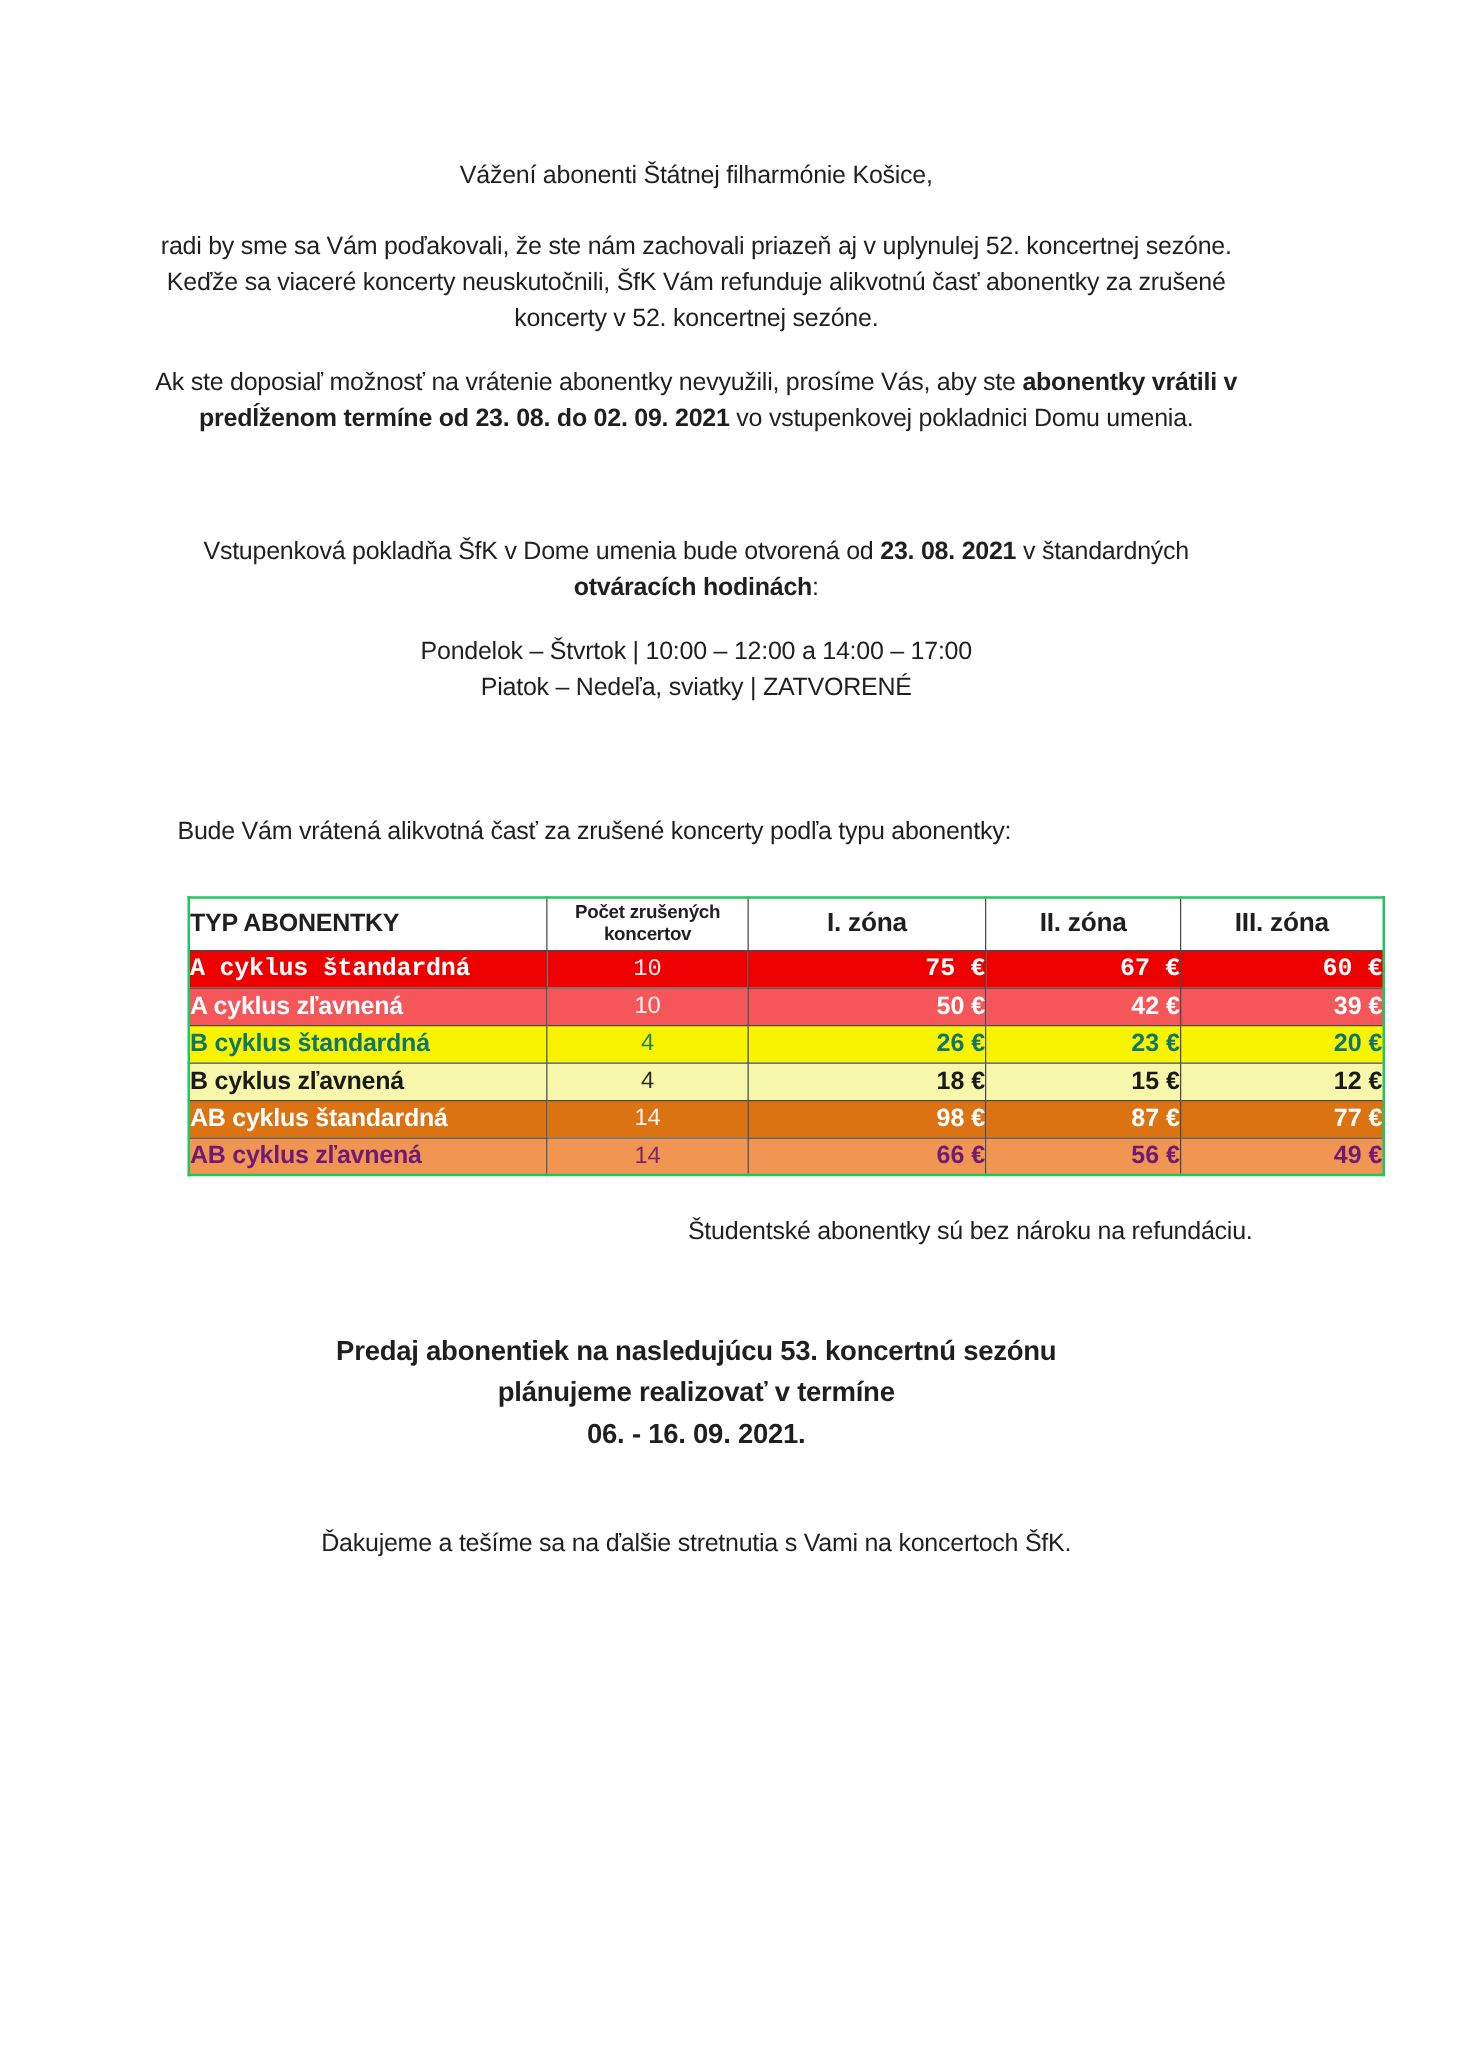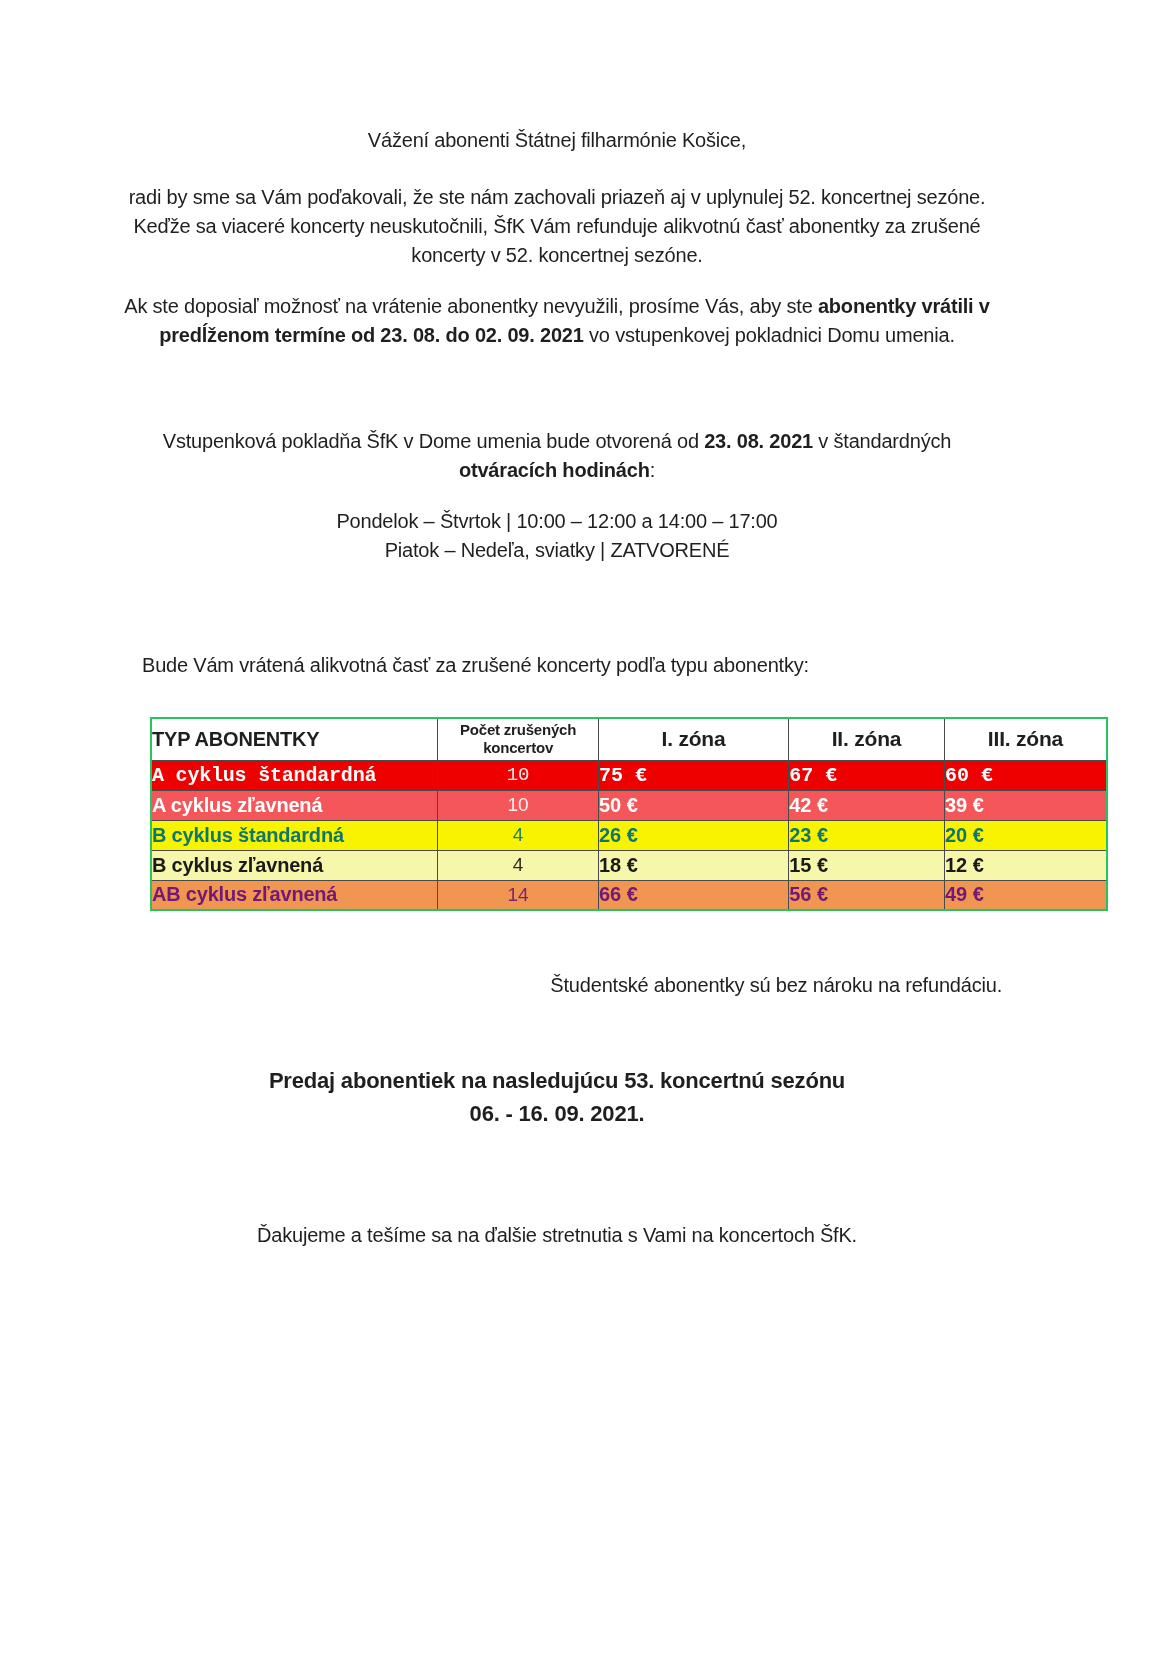--- a/index.html
+++ b/index.html
@@ -84,21 +84,21 @@
     font-weight: bold;
     letter-spacing: -0.2px;
   }
   td.c-count {
     text-align: center;
     font-size: 19px;
     font-weight: normal;
     opacity: 0.92;
   }
   td.c-price {
-    text-align: left;
+    text-align: right;
     font-size: 20px;
     font-weight: bold;
   }
 </style>
 </head>
 <body>
 
 <div class="page">
   <div class="content">
 
@@ -114,20 +114,21 @@
       <div>Pondelok – Štvrtok | 10:00 – 12:00 a 14:00 – 17:00</div>
       <div>Piatok – Nedeľa, sviatky | ZATVORENÉ</div>
     </div>
 
     <p class="para left-pad table-intro">Bude Vám vrátená alikvotná časť za zrušené koncerty podľa typu abonentky:</p>
 
     <p class="para left-pad students">Študentské abonentky sú bez nároku na refundáciu.</p>
 
     <div class="para center sale">
       <div>Predaj abonentiek na nasledujúcu 53. koncertnú sezónu</div>
+      <div>plánujeme realizovať v termíne</div>
       <div>06. - 16. 09. 2021.</div>
     </div>
 
     <p class="para center thanks-final">Ďakujeme a tešíme sa na ďalšie stretnutia s Vami na koncertoch ŠfK.</p>
   </div>
 
   <div class="table-wrap">
     <table class="refund">
       <colgroup>
         <col style="width:30%">
@@ -167,20 +168,27 @@
           <td class="c-price">23 €</td>
           <td class="c-price">20 €</td>
         </tr>
         <tr style="background-color: rgb(247, 247, 171); color: rgb(26, 26, 26);">
           <td class="c-type">B cyklus zľavnená</td>
           <td class="c-count">4</td>
           <td class="c-price">18 €</td>
           <td class="c-price">15 €</td>
           <td class="c-price">12 €</td>
         </tr>
+        <tr style="background-color: rgb(219, 115, 19); color: rgb(255, 255, 255);">
+          <td class="c-type">AB cyklus štandardná</td>
+          <td class="c-count">14</td>
+          <td class="c-price">98 €</td>
+          <td class="c-price">87 €</td>
+          <td class="c-price">77 €</td>
+        </tr>
         <tr style="background-color: rgb(240, 149, 82); color: #701a75;">
           <td class="c-type">AB cyklus zľavnená</td>
           <td class="c-count">14</td>
           <td class="c-price">66 €</td>
           <td class="c-price">56 €</td>
           <td class="c-price">49 €</td>
         </tr>
       </tbody>
     </table>
   </div>

